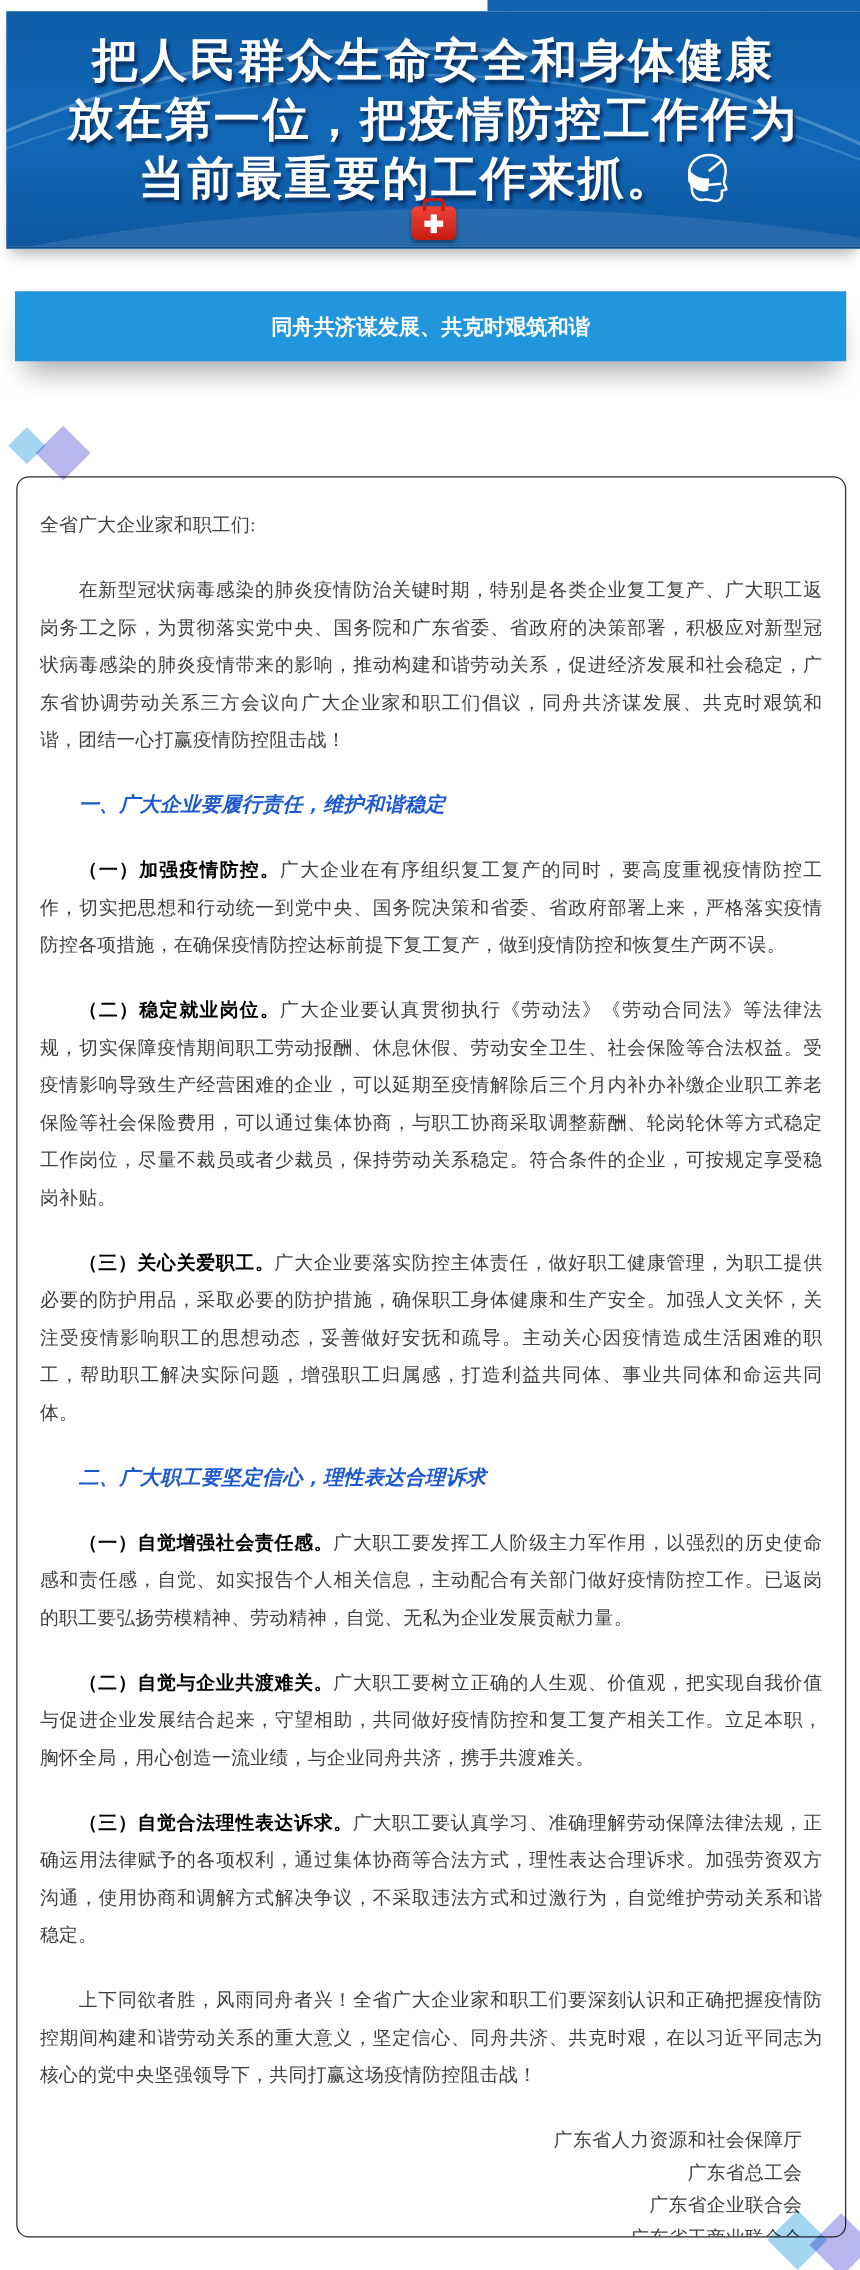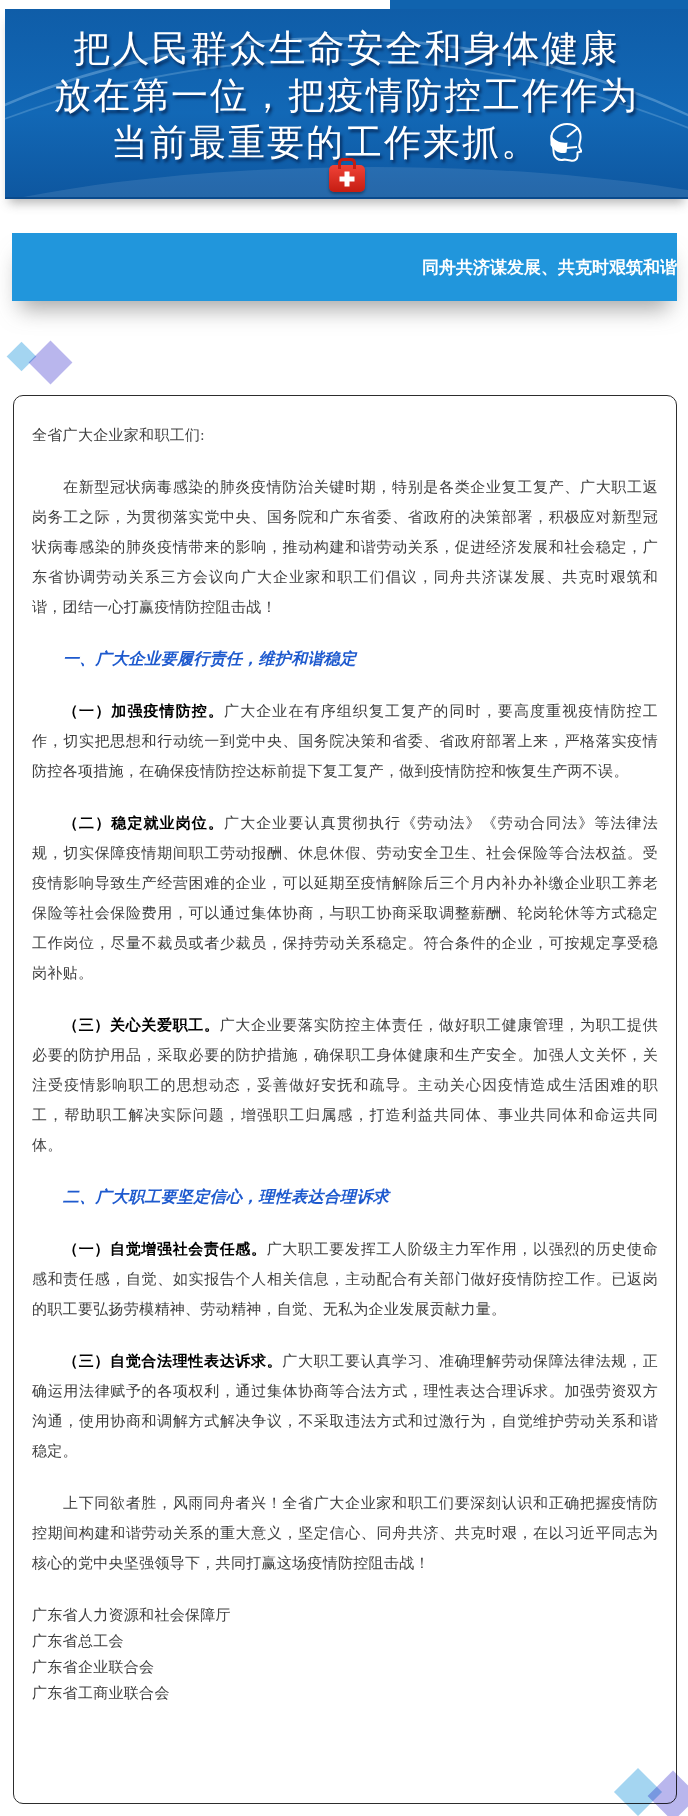--- a/index.html
+++ b/index.html
@@ -11,53 +11,53 @@
   .banner{position:absolute;left:5px;top:9px;width:683px;height:188px;
           background:linear-gradient(180deg,#0f5da8 0%,#1268b6 55%,#0e57a0 100%);
           border-bottom:2px solid #0a4a8c;overflow:hidden;
           box-shadow:0 8px 10px -4px rgba(90,90,90,.45);}
   .swoosh{position:absolute;border-radius:50%;pointer-events:none;}
   .s1{width:1500px;height:1300px;left:-420px;top:28px;border-top:3px solid rgba(170,210,240,.35);}
   .s2{width:1700px;height:1500px;left:-520px;top:50px;border-top:2px solid rgba(170,210,240,.25);}
   .band{position:absolute;left:-180px;top:158px;width:1100px;height:260px;border-radius:50%;
         background:rgba(255,255,255,.10);}
   .b-lines{position:relative;padding-top:16px;text-align:center;color:#fff;
-           font-weight:400;font-size:37px;line-height:47px;letter-spacing:2px;
+           font-weight:700;font-size:37px;line-height:47px;letter-spacing:2px;
            text-shadow:2px 3px 3px rgba(6,38,84,.9);}
   .mask-ico{display:inline-block;vertical-align:-9px;margin-left:8px;}
   .kit{position:absolute;left:50%;bottom:5px;transform:translateX(-50%);
        width:36px;height:27px;border-radius:5px;
        background:linear-gradient(180deg,#f04237,#c51d12);
        box-shadow:0 2px 3px rgba(0,0,0,.35);}
   .kit::before{content:"";position:absolute;top:-7px;left:50%;transform:translateX(-50%);
        width:12px;height:8px;border:3px solid #c51d12;border-bottom:none;border-radius:5px 5px 0 0;}
   .kit-cross{position:absolute;left:50%;top:50%;transform:translate(-50%,-50%);width:15px;height:15px;}
   .kit-cross::before,.kit-cross::after{content:"";position:absolute;background:#fff;}
   .kit-cross::before{left:0;top:5px;width:15px;height:5px;}
   .kit-cross::after{left:5px;top:0;width:5px;height:15px;}
 
   
-  .title-bar{position:absolute;left:12px;top:233px;width:665px;height:68px;background:#2196dc;
-             display:flex;flex-direction:row;justify-content:flex-end;align-items:center;gap:5px;
+  .title-bar{position:absolute;left:12px;top:233px;width:665px;height:56px;background:#2196dc;
+             display:flex;flex-direction:column;justify-content:center;align-items:center;gap:5px;
              color:#fff;font-weight:700;font-size:17px;line-height:21px;
              box-shadow:0 16px 22px -8px rgba(95,95,95,.55);}
 
   
-  .card{position:absolute;left:13px;top:395px;width:664px;height:1409px;box-sizing:border-box;
+  .card{position:absolute;left:13px;top:381px;width:664px;height:1409px;box-sizing:border-box;
         background:#fff;border:1px solid #2d2d2d;border-radius:10px;
         padding:24px 18px 0 18px;overflow:hidden;
         font-family:"Liberation Serif", serif;color:#3e3e3e;
         font-size:15px;line-height:30px;letter-spacing:.3px;text-align:justify;}
   .card p{margin:22px 0 0 0;text-indent:31px;}
   .card p.salutation{margin:0;text-indent:0;}
   .sec{margin:22px 0 0 0;text-indent:31px;font-size:16px;font-weight:700;
        font-family:"Liberation Sans", sans-serif;line-height:30px;}
   .blue{color:#1e5ace;font-style:italic;}
   .lead{color:#000000;font-weight:700;font-family:"Liberation Sans", sans-serif;}
-  .sigs{margin-top:24px;text-align:left;padding-right:16px;line-height:26px;}
+  .sigs{margin-top:24px;text-align:right;padding-right:16px;line-height:26px;}
 
   
   .dia{position:absolute;transform:rotate(45deg);mix-blend-mode:multiply;z-index:6;opacity:.95;}
   .d1{left:11px;top:346px;width:21px;height:21px;background:#9fd3f1;}
   .d2{left:35px;top:347px;width:31px;height:31px;background:#b5b2ec;}
   .d3{left:621px;top:1775px;width:34px;height:34px;background:#9fd3f1;}
   .d4{left:655px;top:1778px;width:36px;height:36px;background:#b5b2ec;}
 </style>
 </head>
 <body>
@@ -101,20 +101,21 @@
     <p><span class="lead">（一）加强疫情防控。</span><span>广大企业在有序组织复工复产的同时，要高度重视疫情防控工作，切实把思想和行动统一到党中央、国务院决策和省委、省政府部署上来，严格落实疫情防控各项措施，在确保疫情防控达标前提下复工复产，做到疫情防控和恢复生产两不误。</span></p>
 
     <p><span class="lead">（二）稳定就业岗位。</span><span>广大企业要认真贯彻执行《劳动法》《劳动合同法》等法律法规，切实保障疫情期间职工劳动报酬、休息休假、劳动安全卫生、社会保险等合法权益。受疫情影响导致生产经营困难的企业，可以延期至疫情解除后三个月内补办补缴企业职工养老保险等社会保险费用，可以通过集体协商，与职工协商采取调整薪酬、轮岗轮休等方式稳定工作岗位，尽量不裁员或者少裁员，保持劳动关系稳定。符合条件的企业，可按规定享受稳岗补贴。</span></p>
 
     <p><span class="lead">（三）关心关爱职工。</span><span>广大企业要落实防控主体责任，做好职工健康管理，为职工提供必要的防护用品，采取必要的防护措施，确保职工身体健康和生产安全。加强人文关怀，关注受疫情影响职工的思想动态，妥善做好安抚和疏导。主动关心因疫情造成生活困难的职工，帮助职工解决实际问题，增强职工归属感，打造利益共同体、事业共同体和命运共同体。</span></p>
 
     <h2 class="sec blue">二、广大职工要坚定信心，理性表达合理诉求</h2>
 
     <p><span class="lead">（一）自觉增强社会责任感。</span><span>广大职工要发挥工人阶级主力军作用，以强烈的历史使命感和责任感，自觉、如实报告个人相关信息，主动配合有关部门做好疫情防控工作。已返岗的职工要弘扬劳模精神、劳动精神，自觉、无私为企业发展贡献力量。</span></p>
 
+    <p><span class="lead">（二）自觉与企业共渡难关。</span><span>广大职工要树立正确的人生观、价值观，把实现自我价值与促进企业发展结合起来，守望相助，共同做好疫情防控和复工复产相关工作。立足本职，胸怀全局，用心创造一流业绩，与企业同舟共济，携手共渡难关。</span></p>
 
     <p><span class="lead">（三）自觉合法理性表达诉求。</span><span>广大职工要认真学习、准确理解劳动保障法律法规，正确运用法律赋予的各项权利，通过集体协商等合法方式，理性表达合理诉求。加强劳资双方沟通，使用协商和调解方式解决争议，不采取违法方式和过激行为，自觉维护劳动关系和谐稳定。</span></p>
 
     <p>上下同欲者胜，风雨同舟者兴！全省广大企业家和职工们要深刻认识和正确把握疫情防控期间构建和谐劳动关系的重大意义，坚定信心、同舟共济、共克时艰，在以习近平同志为核心的党中央坚强领导下，共同打赢这场疫情防控阻击战！</p>
 
     <div class="sigs">
       <div>广东省人力资源和社会保障厅</div>
       <div>广东省总工会</div>
       <div>广东省企业联合会</div>
       <div>广东省工商业联合会</div>

